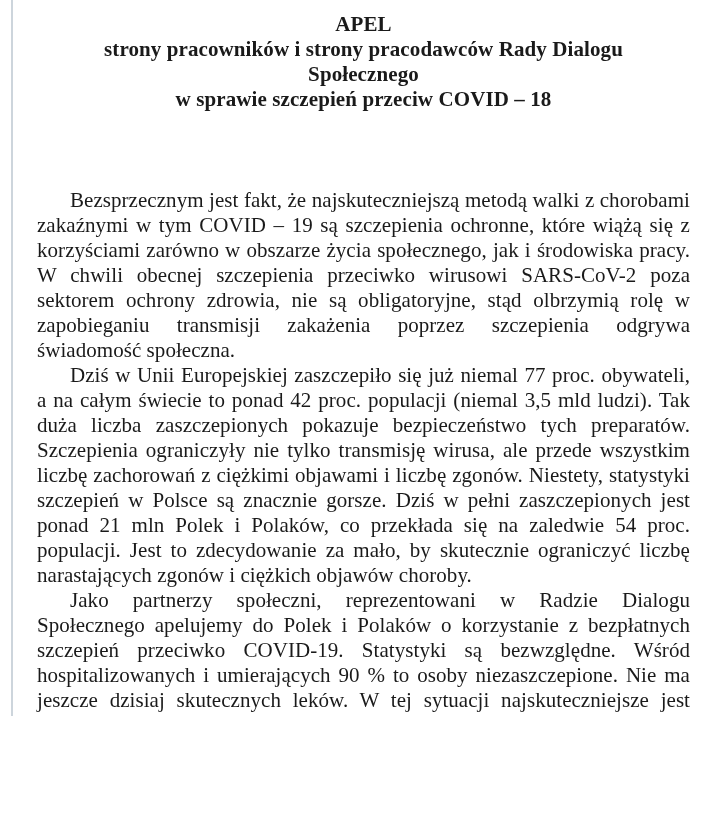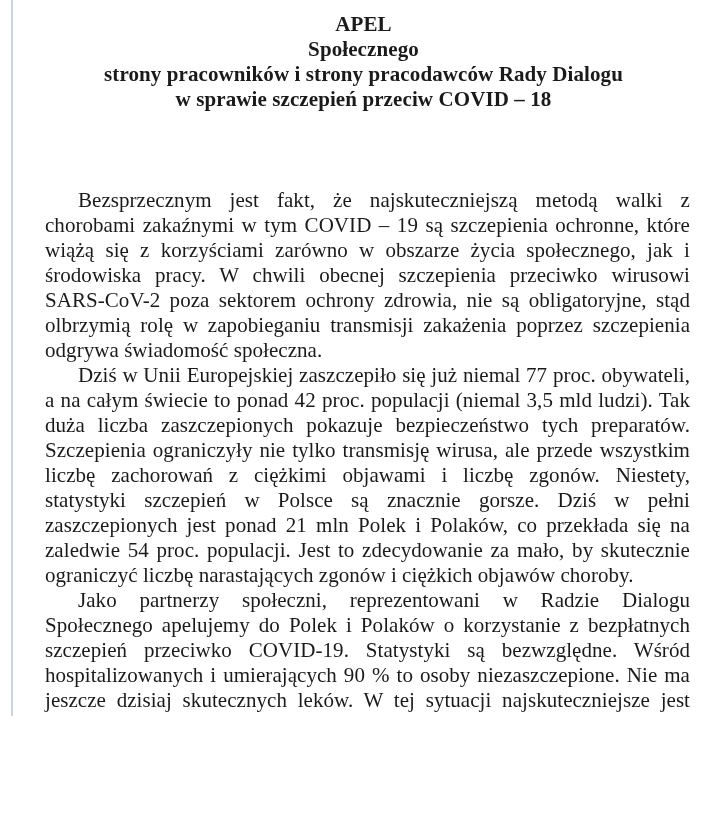--- a/index.html
+++ b/index.html
@@ -49,43 +49,42 @@
       letter-spacing: 0.1px;
     }
 
     .title-line { white-space: nowrap; }
 
     .body-block {
       font-size: 21px;
       line-height: 25px;
       text-align: justify;
       letter-spacing: 0.05px;
-      margin-left: 8px;
     }
 
     .para {
       margin: 0;
       padding: 0;
       text-indent: 33px;
     }
   </style>
 </head>
 <body>
 
 <div class="viewport">
 
   <div class="page-left-edge"></div>
   <div class="page-bottom-edge"></div>
 
   <div class="page-content">
 
     <div class="title-block">
       <div class="title-line">APEL</div>
+      <div class="title-line">strony pracowników i strony pracodawców Rady Dialogu</div>
       <div class="title-line">Społecznego</div>
-      <div class="title-line">strony pracowników i strony pracodawców Rady Dialogu</div>
       <div class="title-line">w sprawie szczepień przeciw COVID – 18</div>
     </div>
 
     <div class="body-block">
       <p class="para">Bezsprzecznym jest fakt, że najskuteczniejszą metodą walki z chorobami zakaźnymi w tym COVID – 19 są szczepienia ochronne, które wiążą się z korzyściami zarówno w obszarze życia społecznego, jak i środowiska pracy. W chwili obecnej szczepienia przeciwko wirusowi SARS-CoV-2 poza sektorem ochrony zdrowia, nie są obligatoryjne, stąd olbrzymią rolę w zapobieganiu transmisji zakażenia poprzez szczepienia odgrywa świadomość społeczna.</p>
       <p class="para">Dziś w Unii Europejskiej zaszczepiło się już niemal 77 proc. obywateli, a na całym świecie to ponad 42 proc. populacji (niemal 3,5 mld ludzi). Tak duża liczba zaszczepionych pokazuje bezpieczeństwo tych preparatów. Szczepienia ograniczyły nie tylko transmisję wirusa, ale przede wszystkim liczbę zachorowań z ciężkimi objawami i liczbę zgonów. Niestety, statystyki szczepień w Polsce są znacznie gorsze. Dziś w pełni zaszczepionych jest ponad 21 mln Polek i Polaków, co przekłada się na zaledwie 54 proc. populacji. Jest to zdecydowanie za mało, by skutecznie ograniczyć liczbę narastających zgonów i ciężkich objawów choroby.</p>
       <p class="para">Jako partnerzy społeczni, reprezentowani w Radzie Dialogu Społecznego apelujemy do Polek i Polaków o korzystanie z bezpłatnych szczepień przeciwko COVID-19.  Statystyki są bezwzględne. Wśród hospitalizowanych i umierających 90 % to osoby niezaszczepione. Nie ma jeszcze dzisiaj skutecznych leków. W tej sytuacji najskuteczniejsze jest zapobieganie. COVID – 19 może zostać z nami jeszcze na długo, dlatego nie możemy sobie pozwolić na to, by zwiększać zagrożenie i przedłużać stan epidemii.</p>
     </div>
 
   </div>

